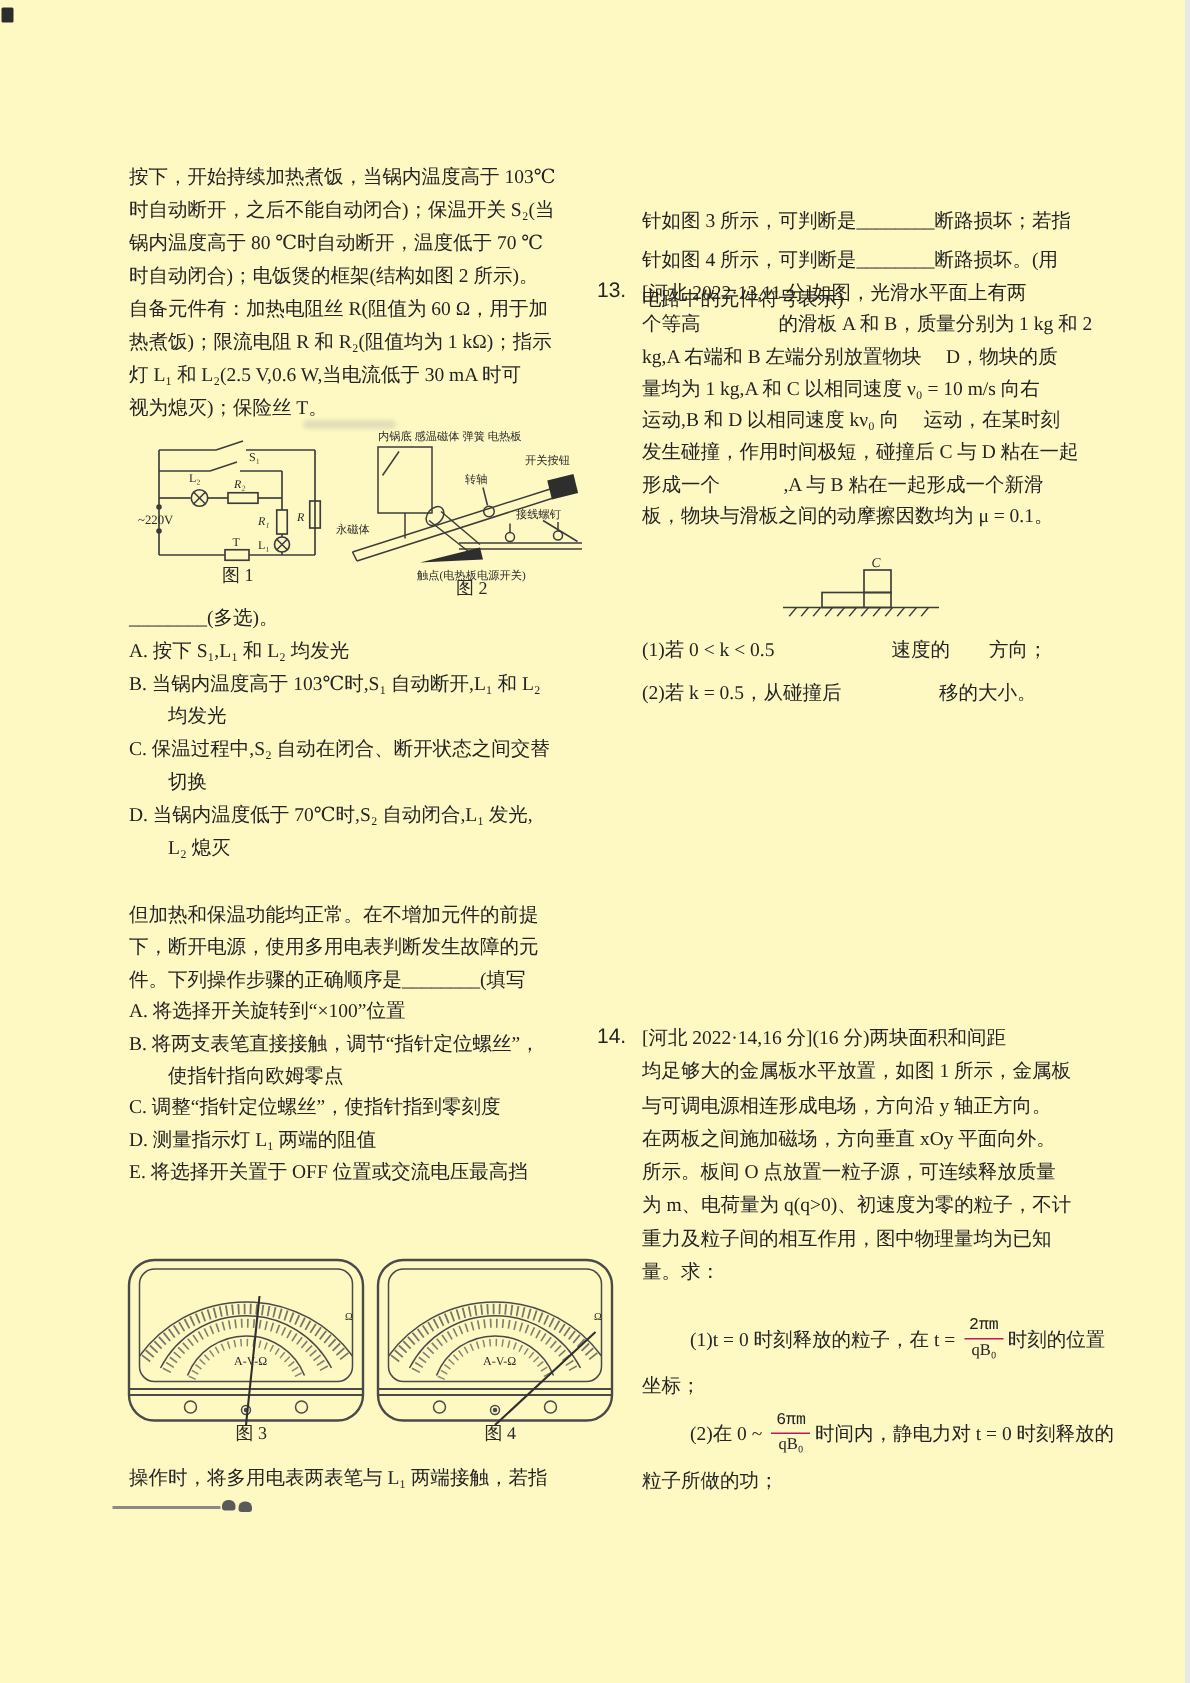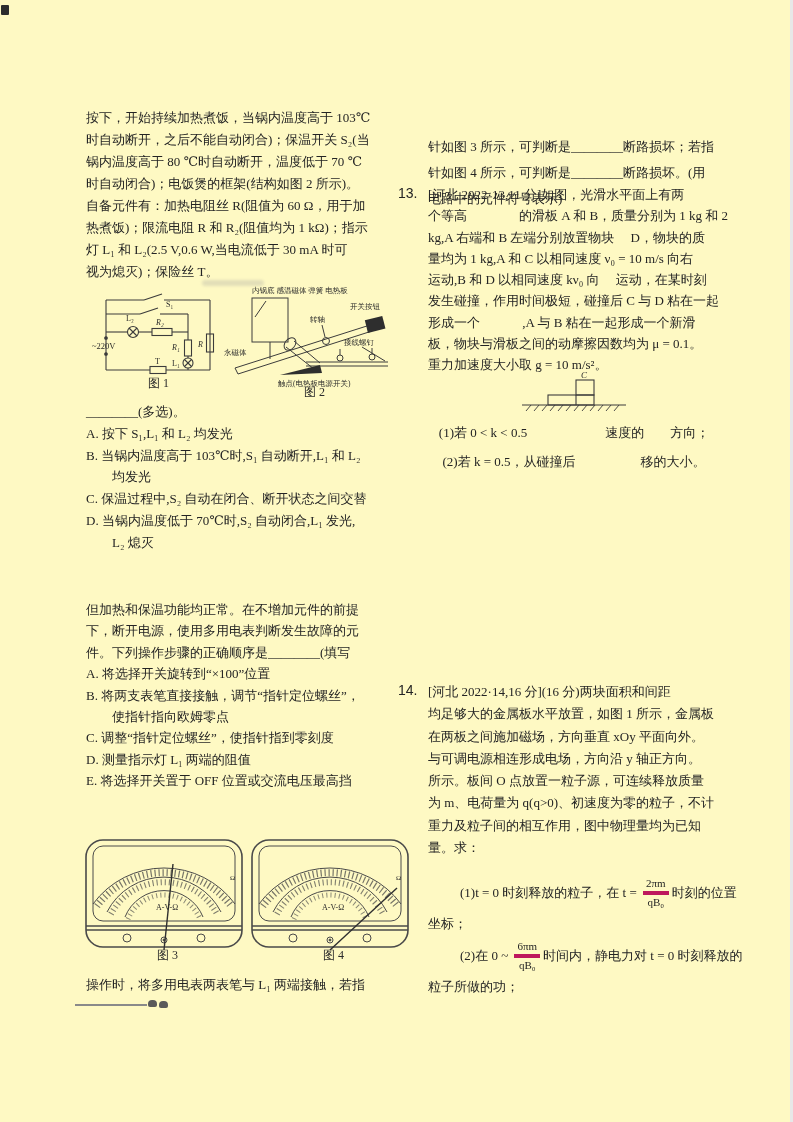--- a/index.html
+++ b/index.html
@@ -13,21 +13,21 @@
   .q2 .tline{line-height:21.4px;font-size:13px;}
   .rtop .tline{line-height:26px;font-size:13px;}
   .q13t .tline{line-height:21.3px;font-size:13px;}
   .q13p .tline{line-height:29px;font-size:13px;}
   .q14t .tline{line-height:22.3px;font-size:13px;}
   .parts14 .tline{display:flex;align-items:center;min-height:26px;font-size:13px;}
   .parts14 .tline:nth-child(1),.parts14 .tline:nth-child(3){min-height:37px;margin-left:32px;}
   .qnum{position:absolute;left:-30px;top:1px;font-weight:normal;font-size:14px;
         font-family:"Liberation Sans","DejaVu Sans",sans-serif;}
   .frac{display:inline-block;vertical-align:middle;text-align:center;font-size:11px;line-height:1.15;margin:0 3px;}
-  .frac .num{display:block;border-bottom:4px solid #be185d;padding:0 3px 1px;}
+  .frac .num{display:block;border-bottom:1px solid #be185d;padding:0 3px 1px;font-family:Liberation Mono, monospace;}
   .frac .den{display:block;padding-top:1px;}
   svg text{font-family:"Liberation Serif","DejaVu Serif",serif;fill:#2a2a2a;}
   .corner-mark{position:absolute;left:1px;top:5px;width:8px;height:10px;background:#2c2c2c;border-radius:1px;}
   .smudge{position:absolute;left:202px;top:280px;width:62px;height:6px;background:#9a9a9a;opacity:.28;filter:blur(1.5px);border-radius:3px;}
   .tail-rule{position:absolute;left:75px;top:1004px;width:72px;height:2px;background:#8a8a8a;}
   .tail-dot{position:absolute;width:9px;height:7px;background:#5a5a5a;border-radius:4px 4px 2px 2px;}
 </style>
 </head>
 <body>
 
@@ -120,20 +120,21 @@
     <text x="56" y="101" font-size="7.5">触点(电热板电源开关)</text>
     <text x="82" y="111" font-size="12">图 2</text>
   </svg>
 
   <div class="block q1" style="left:86px;top:401px;width:318px;">
       <div class="tline">________(多选)。</div>
       <div class="tline">A. 按下 S₁,L₁ 和 L₂ 均发光</div>
       <div class="tline">B. 当锅内温度高于 103℃时,S₁ 自动断开,L₁ 和 L₂</div>
       <div class="tline">　　均发光</div>
       <div class="tline">C. 保温过程中,S₂ 自动在闭合、断开状态之间交替</div>
+      <div class="tline">　　切换</div>
       <div class="tline">D. 当锅内温度低于 70℃时,S₂ 自动闭合,L₁ 发光,</div>
       <div class="tline">　　L₂ 熄灭</div>
     </div>
 
   <div class="block q2" style="left:86px;top:599px;width:318px;">
       <div class="tline">但加热和保温功能均正常。在不增加元件的前提</div>
       <div class="tline">下，断开电源，使用多用电表判断发生故障的元</div>
       <div class="tline">件。下列操作步骤的正确顺序是________(填写</div>
       <div class="tline">A. 将选择开关旋转到“×100”位置</div>
       <div class="tline">B. 将两支表笔直接接触，调节“指针定位螺丝”，</div>
@@ -205,47 +206,46 @@
     <span class="qnum">13.</span>
     <div>
         <div class="tline">[河北 2022·13,11 分]如图，光滑水平面上有两</div>
         <div class="tline">个等高　　　　的滑板 A 和 B，质量分别为 1 kg 和 2</div>
         <div class="tline">kg,A 右端和 B 左端分别放置物块　 D，物块的质</div>
         <div class="tline">量均为 1 kg,A 和 C 以相同速度 ν₀ = 10 m/s 向右</div>
         <div class="tline">运动,B 和 D 以相同速度 kν₀ 向　 运动，在某时刻</div>
         <div class="tline">发生碰撞，作用时间极短，碰撞后 C 与 D 粘在一起</div>
         <div class="tline">形成一个　　　 ,A 与 B 粘在一起形成一个新滑</div>
         <div class="tline">板，物块与滑板之间的动摩擦因数均为 μ = 0.1。</div>
-        <div class="tline">重力加速度大小取 g = 10 m/s²。</div>
       </div>
   </div>
 
   <svg class="block" style="left:520px;top:369px;" width="110" height="42" viewBox="0 0 110 42">
     <g stroke="#3c3c3c" stroke-width="1.1" fill="none">
       <rect x="56" y="11" width="18" height="15"></rect>
       <rect x="28" y="26" width="46" height="10"></rect>
       <line x1="56" y1="26" x2="56" y2="36"></line>
       <line x1="2" y1="36" x2="106" y2="36"></line>
       <path d="M6,42 l5,-6 M14,42 l5,-6 M22,42 l5,-6 M30,42 l5,-6 M38,42 l5,-6 M46,42 l5,-6 M54,42 l5,-6 M62,42 l5,-6 M70,42 l5,-6 M78,42 l5,-6 M86,42 l5,-6 M94,42 l5,-6" stroke-width="0.9"></path>
     </g>
     <text x="61" y="9" font-size="9" font-style="italic">C</text>
   </svg>
 
-  <div class="block q13p" style="left:428px;top:418px;width:292px;text-align:center;">
+  <div class="block q13p" style="left:428px;top:418px;width:292px;">
       <div class="tline">(1)若 0 &lt; k &lt; 0.5　　　　　　速度的　　方向；</div>
       <div class="tline">(2)若 k = 0.5，从碰撞后　　　　　移的大小。</div>
     </div>
 
   <div class="block q14t" style="left:428px;top:681px;width:292px;">
     <span class="qnum">14.</span>
     <div>
         <div class="tline">[河北 2022·14,16 分](16 分)两块面积和间距</div>
         <div class="tline">均足够大的金属板水平放置，如图 1 所示，金属板</div>
+        <div class="tline">与可调电源相连形成电场，方向沿 y 轴正方向。</div>
         <div class="tline">在两板之间施加磁场，方向垂直 xOy 平面向外。</div>
-        <div class="tline">与可调电源相连形成电场，方向沿 y 轴正方向。</div>
         <div class="tline">所示。板间 O 点放置一粒子源，可连续释放质量</div>
         <div class="tline">为 m、电荷量为 q(q&gt;0)、初速度为零的粒子，不计</div>
         <div class="tline">重力及粒子间的相互作用，图中物理量均为已知</div>
         <div class="tline">量。求：</div>
       </div>
   </div>
 
   <div class="block parts14" style="left:428px;top:874px;width:300px;">
       <div class="tline"><span>(1)t = 0 时刻释放的粒子，在 t = </span><span class="frac"><span class="num">2πm</span><span class="den">qB₀</span></span><span>时刻的位置</span></div>
       <div class="tline">坐标；</div>

